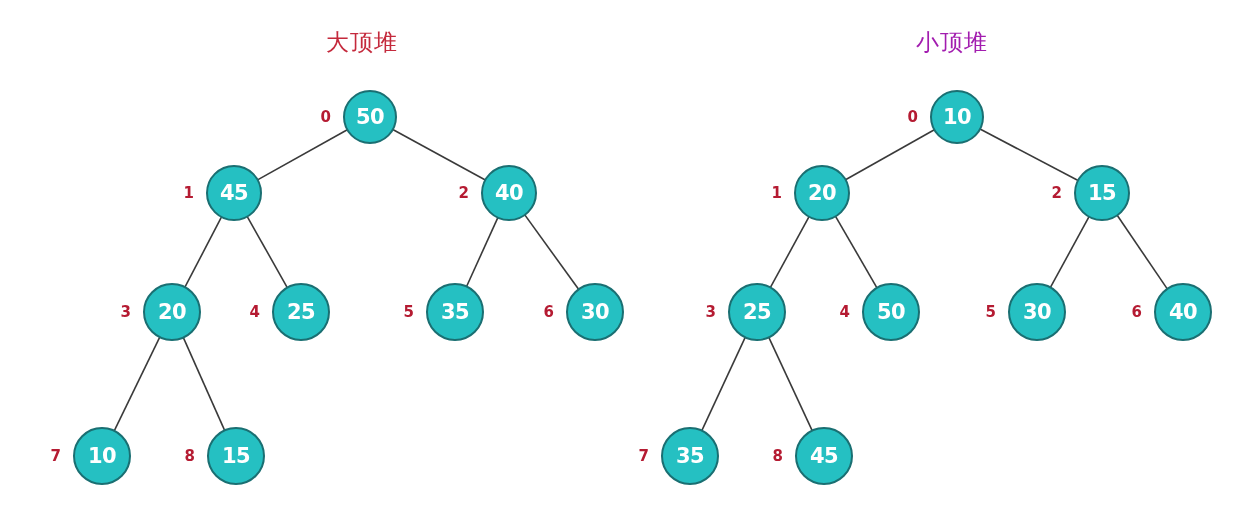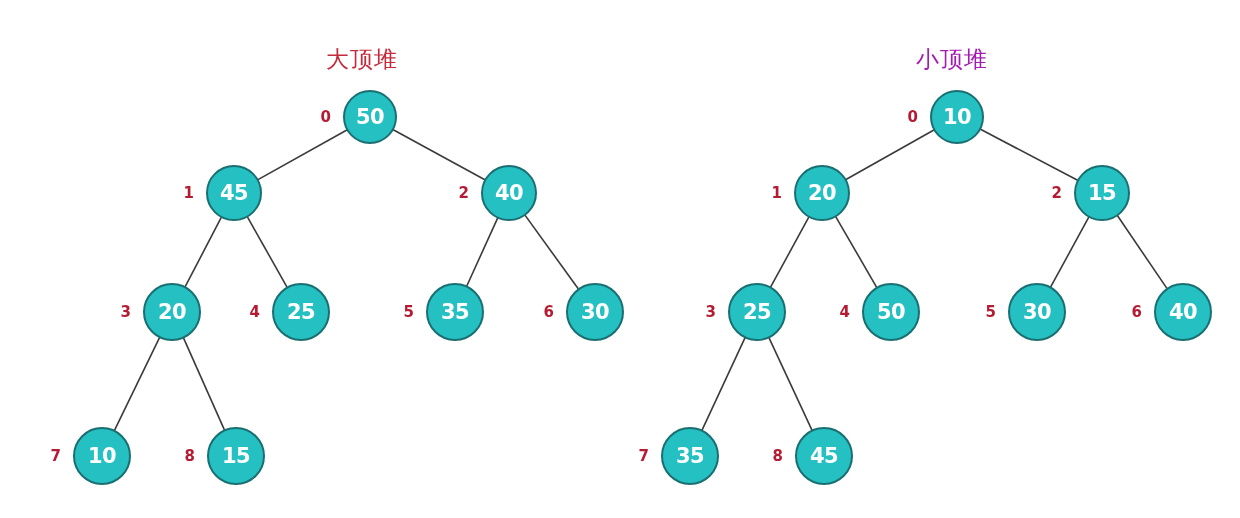--- a/index.html
+++ b/index.html
@@ -23,21 +23,20 @@
   }
   .heap-title {
     position: absolute;
     color: #c4293c;
     font-size: 23px;
     font-weight: 400;
     letter-spacing: 1px;
     white-space: nowrap;
     transform: translateX(-50%);
     font-family: "DejaVu Sans", "Liberation Sans", sans-serif;
-    margin-top: 17px;
   }
   svg.edges {
     position: absolute;
     left: 0; top: 0;
     width: 1240px;
     height: 518px;
     pointer-events: none;
   }
   .node {
     position: absolute;

